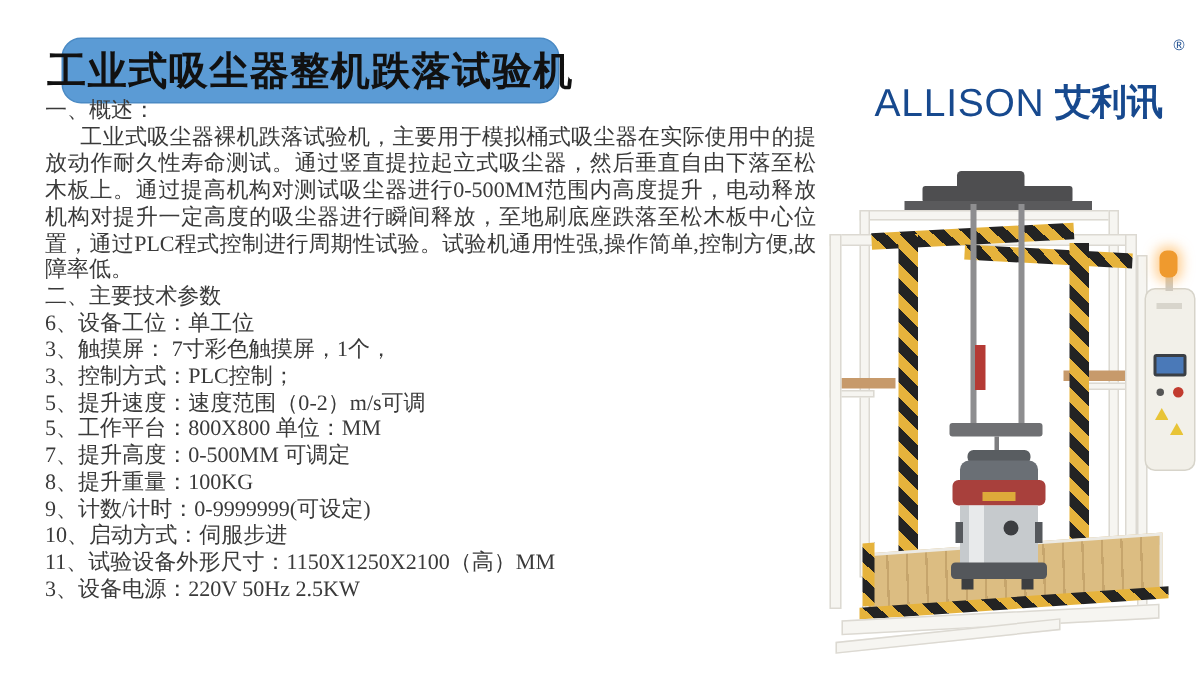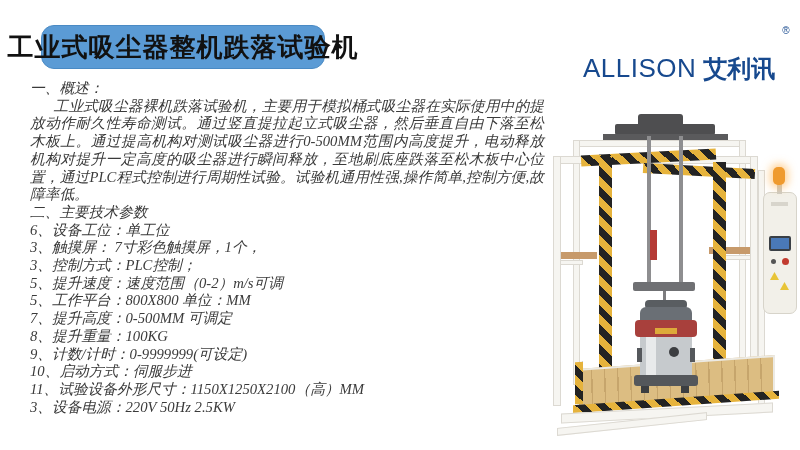--- a/index.html
+++ b/index.html
@@ -3,37 +3,37 @@
 <meta charset="utf-8">
 <style>
   * { margin:0; padding:0; box-sizing:border-box; }
   html,body { width:800px; height:450px; }
   body { background:#ffffff; overflow:hidden; position:relative;
          font-family:"Liberation Serif","DejaVu Serif",serif; }
 
   .page { position:absolute; inset:0; background:#fff; }
 
   
-  .banner { position:absolute; left:41px; top:25px; width:284px; height:44px;
+  .banner { position:absolute; left:41px; top:25px; width:332px; height:44px;
             background:#5B9BD5; border:1px solid #4a8ac4; border-radius:13px;
             display:flex; align-items:center; justify-content:center; }
   .banner span { font-size:26px; font-weight:bold; color:#111;
                  letter-spacing:1px; white-space:nowrap; }
 
   
   .logo { position:absolute; left:583px; top:33px; display:flex;
           align-items:flex-end; gap:7px;
           font-family:"Liberation Sans","DejaVu Sans",sans-serif; }
   .logo-en { font-size:26px; font-weight:400; color:#17498E; letter-spacing:.5px; line-height:1;margin-top:22px;}
   .logo-cn { font-size:24px; font-weight:bold; color:#17498E; line-height:1; }
   .logo-r  { font-size:10px; color:#17498E; align-self:flex-start; margin-top:-8px; }
 
   
-  .content { position:absolute; left:30px; top:80px; width:514px;
-             font-size:14.7px; line-height:17.7px; color:#3a3a3a;font-style:italic; }
+  .content { position:absolute; left:30px; top:66px; width:514px;
+             font-size:14.7px; line-height:17.7px; color:#3a3a3a; }
   .para { text-indent:1.6em; text-align:justify; }
   .spec { white-space:nowrap; }
 
   
   .machine { position:absolute; left:543px; top:110px; width:257px; height:332px; }
   .machine div { position:absolute; }
   .fw { background:#f6f5f1; border:1px solid #dcd9d2; }
   .hz { background:repeating-linear-gradient(45deg,#e6b33c 0 7px,#232323 7px 14px); }
 
   .f-top-back   { left:30px;  top:30px;  width:172px; height:7px; }

